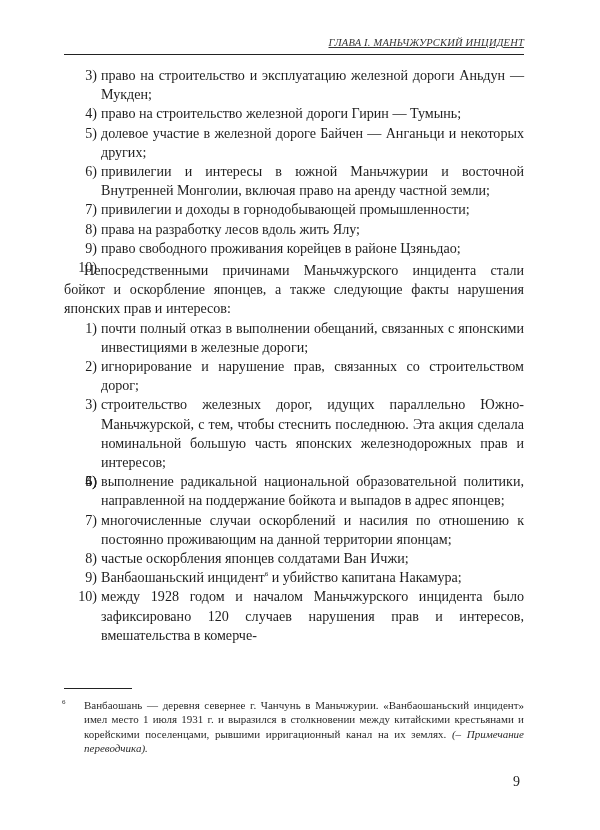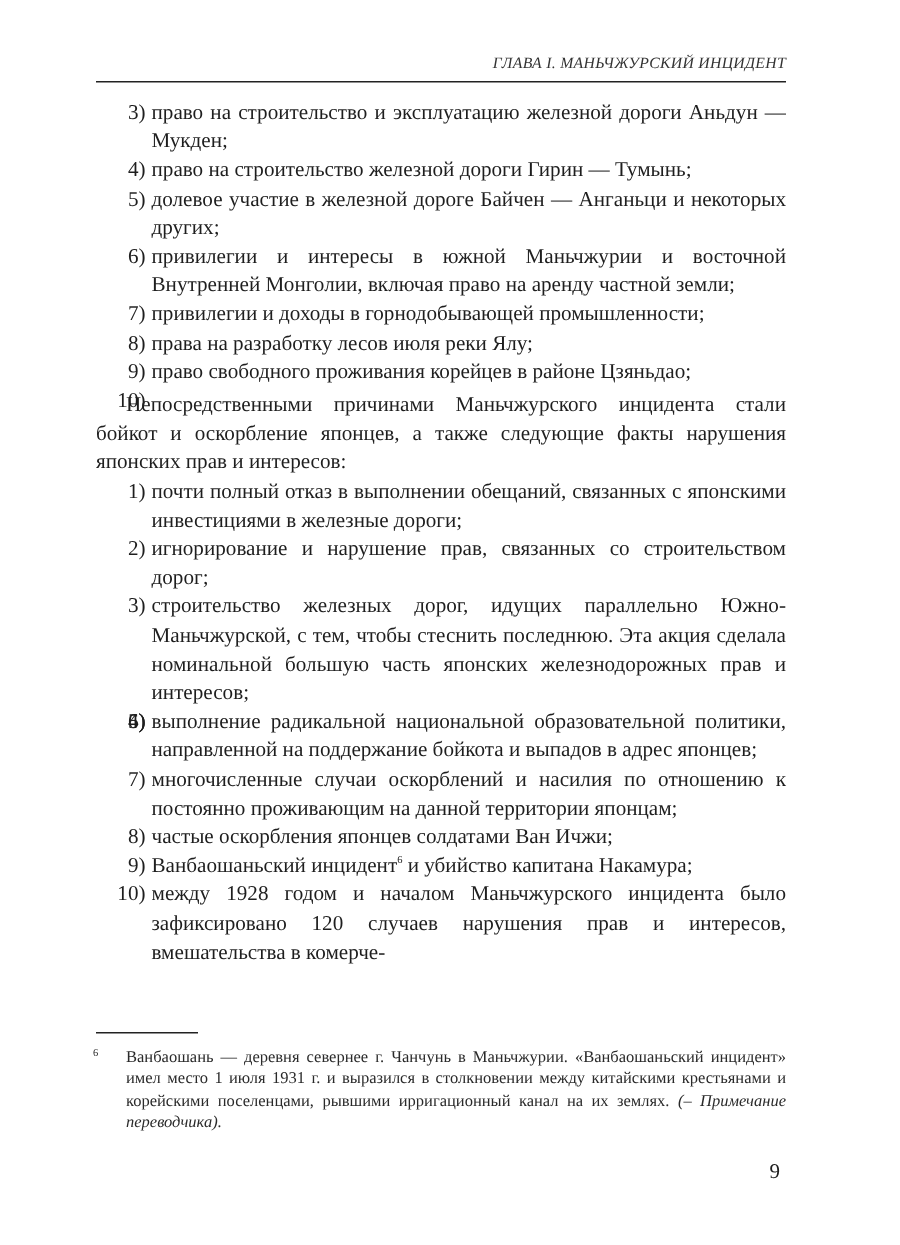--- a/index.html
+++ b/index.html
@@ -1,20 +1,20 @@
 <!DOCTYPE html>
 <html><head>
 <meta charset="utf-8">
 <style>
   html, body { margin:0; padding:0; background:#ffffff; }
   body { width:600px; height:830px; position:relative; overflow:hidden;
          font-family:"Liberation Serif", "DejaVu Serif", serif; color:#1e1e1e; }
   .page { position:absolute; left:64px; top:0; width:460px; }
   .running-head { position:absolute; right:0; top:37px; font-size:10.5px; font-style:italic;
-                  letter-spacing:0.2px; color:#333; white-space:nowrap; }
+                  letter-spacing:0.2px; color:#333; white-space:nowrap;text-decoration:underline; }
   .head-rule { position:absolute; left:0; top:54px; width:460px; height:0; border-top:1.3px solid #222; }
   .body { position:absolute; left:0; top:66px; width:460px; font-size:14.1px; line-height:19.2px; text-align:justify; }
   ol.items { list-style:none; margin:0; padding:0; }
   ol.items li { position:relative; padding-left:37px; }
   ol.items li .num { position:absolute; left:0; width:33px; text-align:right; }
   .para { text-indent:20px; margin-top:3px; }
   .list2 { margin-left:0; }
   .fn-rule { position:absolute; left:0; top:688px; width:68px; border-top:1px solid #222; }
   .footnote { position:absolute; left:0; top:698px; width:460px; font-size:11px; line-height:14.4px; text-align:justify; color:#2a2a2a; }
   .footnote .mark { position:absolute; left:-2px; top:-3px; font-size:7px; }
@@ -30,21 +30,21 @@
   <div class="running-head">ГЛАВА I. МАНЬЧЖУРСКИЙ ИНЦИДЕНТ</div>
   <div class="head-rule"></div>
 
   <div class="body">
     <ol class="items" id="list1">
         <li><span class="num">3)</span><span>право на строительство и эксплуатацию железной дороги Аньдун — Мукден;</span></li>
         <li><span class="num">4)</span><span>право на строительство железной дороги Гирин — Тумынь;</span></li>
         <li><span class="num">5)</span><span>долевое участие в железной дороге Байчен — Анганьци и некоторых других;</span></li>
         <li><span class="num">6)</span><span>привилегии и интересы в южной Маньчжурии и восточной Внутренней Монголии, включая право на аренду частной земли;</span></li>
         <li><span class="num">7)</span><span>привилегии и доходы в горнодобывающей промышленности;</span></li>
-        <li><span class="num">8)</span><span>права на разработку лесов июля реки Ялу;</span></li>
+        <li><span class="num">8)</span><span>права на разработку лесов вдоль жить Ялу;</span></li>
         <li><span class="num">9)</span><span>право свободного проживания корейцев в районе Цзяньдао;</span></li>
         <li><span class="num">10)</span></li>
       </ol>
     <p class="para" style="margin-bottom:0;">Непосредственными причинами Маньчжурского инцидента стали бойкот и оскорбление японцев, а также следующие факты нарушения японских прав и интересов:</p>
     <ol class="items list2" id="list2">
         <li><span class="num">1)</span><span>почти полный отказ в выполнении обещаний, связанных с японскими инвестициями в железные дороги;</span></li>
         <li><span class="num">2)</span><span>игнорирование и нарушение прав, связанных со строительством дорог;</span></li>
         <li><span class="num">3)</span><span>строительство железных дорог, идущих параллельно Южно-Маньчжурской, с тем, чтобы стеснить последнюю. Эта акция сделала номинальной большую часть японских железнодорожных прав и интересов;</span></li>
         <li><span class="num">4)</span></li>
         <li><span class="num">5)</span></li>

